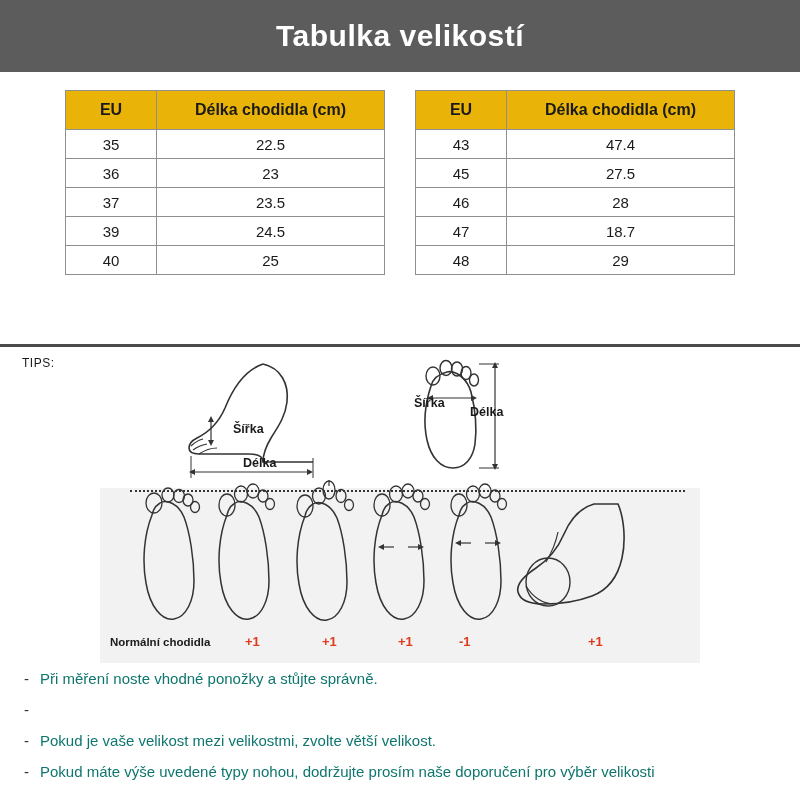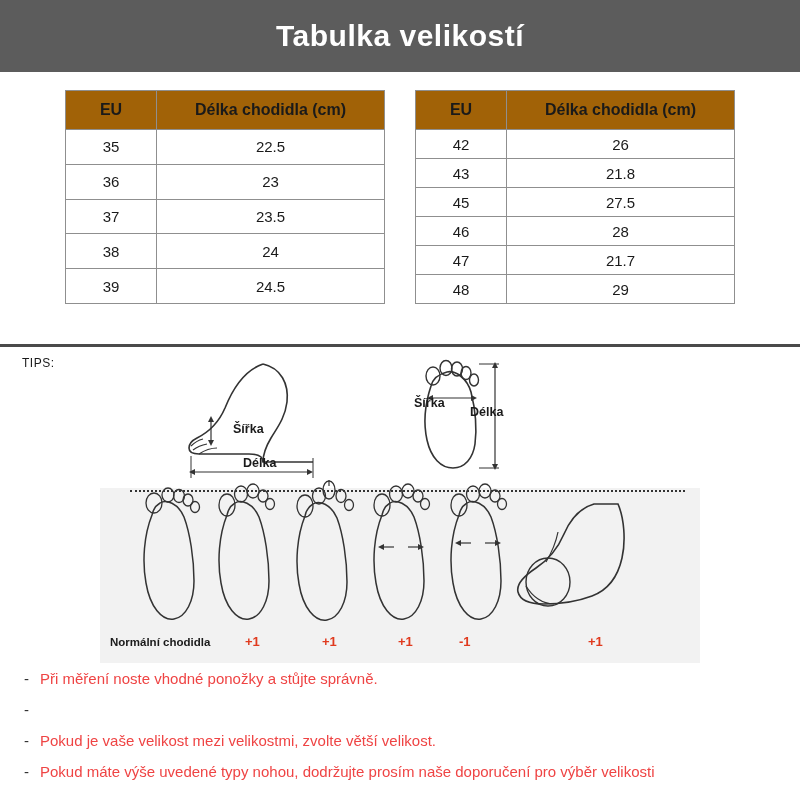--- a/index.html
+++ b/index.html
@@ -49,21 +49,21 @@
   }
   table.size-table th,
   table.size-table td {
     border: 1px solid #8f8f8f;
     text-align: center;
     font-size: 15px;
     height: 28px;
     padding: 0;
   }
   table.size-table th {
-    background: #a16207;
+    background: #eab308;
     font-weight: bold;
     font-size: 16px;
     height: 38px;
   }
   table.size-table th.col-eu,
   table.size-table td.col-eu {
     width: 90px;
   }
   table.size-table td {
     background: #ffffff;
@@ -155,21 +155,21 @@
   .note-dash {
     width: 16px;
     flex: 0 0 16px;
     font-size: 15px;
     color: #333333;
     line-height: 22px;
   }
   .note-text {
     font-size: 15px;
     line-height: 22px;
-    color: #ef4444;
+    color: #0f766e;
   }
   svg { display: block; }
 </style>
 </head>
 <body>
 
 <div class="page">
 
   <div class="header">
     <div class="header-title">Tabulka velikostí</div>
@@ -191,57 +191,53 @@
         </tr>
         <tr>
           <td class="col-eu">36</td>
           <td>23</td>
         </tr>
         <tr>
           <td class="col-eu">37</td>
           <td>23.5</td>
         </tr>
         <tr>
-          <td class="col-eu">38</td>
-          <td>24</td>
-        </tr>
-        <tr>
           <td class="col-eu">39</td>
           <td>24.5</td>
         </tr>
+        <tr>
+          <td class="col-eu">40</td>
+          <td>25</td>
+        </tr>
       </tbody>
     </table>
 
     <table class="size-table">
       <thead>
         <tr>
           <th class="col-eu">EU</th>
           <th>Délka chodidla (cm)</th>
         </tr>
       </thead>
       <tbody>
         <tr>
-          <td class="col-eu">42</td>
-          <td>26</td>
-        </tr>
-        <tr>
           <td class="col-eu">43</td>
-          <td>21.8</td>
+          <td>47.4</td>
         </tr>
         <tr>
           <td class="col-eu">45</td>
           <td>27.5</td>
         </tr>
         <tr>
           <td class="col-eu">46</td>
           <td>28</td>
         </tr>
         <tr>
           <td class="col-eu">47</td>
-          <td>21.7</td>
+          <td>18.7</td>
         </tr>
         <tr>
           <td class="col-eu">48</td>
           <td>29</td>
         </tr>
       </tbody>
     </table>
 
   </div>
 

